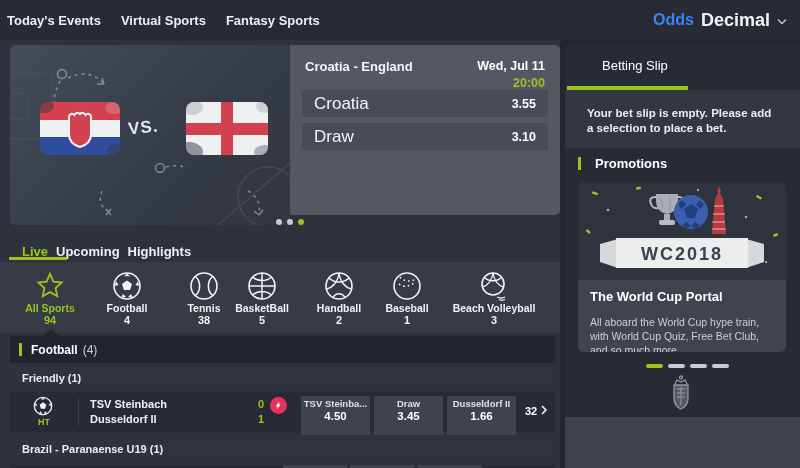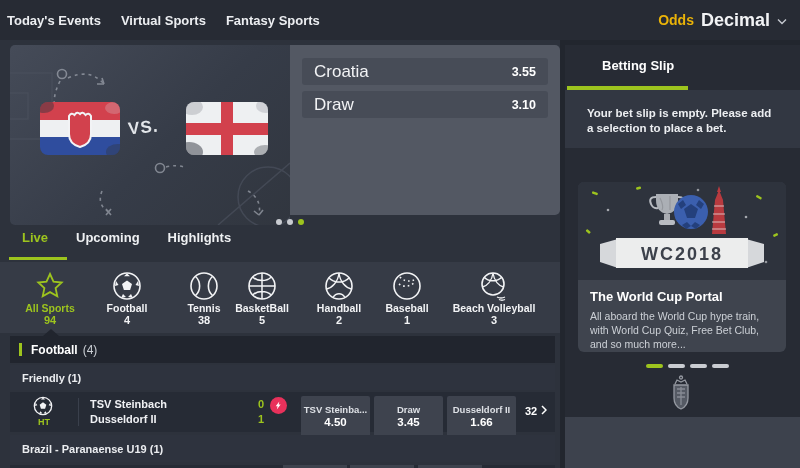--- a/index.html
+++ b/index.html
@@ -4,21 +4,21 @@
 <style>
   * { margin:0; padding:0; box-sizing:border-box; }
   body { font-family:"Liberation Sans", sans-serif; background:#22262e; }
   .app { position:relative; width:800px; height:468px; background:#22262e; overflow:hidden; }
 
   
   .topnav { position:absolute; left:0; top:0; width:800px; height:40px; background:#272b34;
             display:flex; align-items:center; gap:20px; padding-left:7px; }
   .topnav .nav-item { color:#eceef1; font-size:13px; font-weight:600; cursor:pointer; }
   .odds-toggle { position:absolute; right:13px; top:0; height:40px; display:flex; align-items:center; gap:7px; cursor:pointer; }
-  .odds-toggle .lbl { color:#eab308; font-size:14px; font-weight:600; }
+  .odds-toggle .lbl { color:#3b82f6; font-size:16px; font-weight:600; }
   .odds-toggle .val { color:#f2f3f5; font-size:18px; font-weight:600; }
 
   
   .main-bg { position:absolute; left:0; top:40px; width:560px; height:428px; background:#2d323c; }
 
   
   .hero { position:absolute; left:10px; top:45px; width:280px; height:180px; border-radius:5px 0 0 5px;
           background:linear-gradient(135deg,#454b58 0%, #363c48 55%, #31363f 100%); overflow:hidden; cursor:pointer; }
   .hero svg { position:absolute; left:0; top:0; }
   .vs-label { position:absolute; left:118px; top:72px; width:48px; color:#e3e6ea; font-size:17px;
@@ -36,21 +36,21 @@
              display:flex; align-items:center; justify-content:space-between; padding:0 12px; cursor:pointer; }
   .sel-row:first-of-type { margin-top:13px; }
   .sel-label { color:#f2f3f5; font-size:17px; font-weight:500; }
   .sel-odds { color:#ffffff; font-size:12.5px; font-weight:700; }
 
   .dots { position:absolute; left:276px; top:219px; display:flex; gap:5px; }
   .dot { width:6px; height:6px; border-radius:50%; background:#c9ccd1; cursor:pointer; }
   .dot.active { background:#9dc41e; }
 
   
-  .tabs { position:absolute; left:22px; top:230px; display:flex; gap:28px; }
+  .tabs { position:absolute; left:22px; top:244px; display:flex; gap:8px; }
   .tab { color:#eef0f2; font-size:13px; font-weight:700; cursor:pointer; }
   .tab.active { color:#9dc41e; }
   .tab-underline { position:absolute; left:9px; top:257px; width:58px; height:3px; background:#9dc41e; }
 
   
   .sportsbar { position:absolute; left:0; top:262px; width:560px; height:71px; background:#363b46; }
   .sport { position:absolute; top:7px; width:90px; text-align:center; color:#f2f3f5; cursor:pointer; }
   .sport .icn { height:33px; display:flex; align-items:center; justify-content:center; }
   .sport .nm { font-size:10.5px; font-weight:600; line-height:12px; }
   .sport .ct { font-size:11px; font-weight:700; line-height:13px; }
@@ -73,45 +73,45 @@
 
   .match-row { position:absolute; left:10px; top:392px; width:545px; height:40px; background:#262b35; }
   .m-icon { position:absolute; left:23px; top:4px; }
   .m-ht { position:absolute; left:20px; top:25px; width:28px; text-align:center; color:#9dc41e; font-size:9px; font-weight:700; }
   .m-div { position:absolute; left:68px; top:6px; width:1px; height:28px; background:#3a404c; }
   .m-teams { position:absolute; left:80px; top:5px; color:#f0f1f4; font-size:11px; font-weight:600; line-height:15px; cursor:pointer; }
   .m-scores { position:absolute; left:240px; top:5px; width:14px; text-align:right; color:#9dc41e; font-size:11px; font-weight:700; line-height:15px; }
   .live-badge { position:absolute; left:260px; top:5px; width:17px; height:17px; border-radius:50%;
                 background:#e8315b; display:flex; align-items:center; justify-content:center; }
   .mkt { position:absolute; top:4px; width:69px; height:45px; background:#3e434e; border-radius:2px;
-         text-align:center; cursor:pointer; padding-top:8px; }
+         text-align:center; cursor:pointer; padding-top:2px; }
   .mkt .mkt-label { color:#dde0e5; font-size:9.5px; font-weight:600; line-height:12px; white-space:nowrap; overflow:hidden; }
   .mkt .mkt-odds { color:#ffffff; font-size:11.5px; font-weight:700; line-height:13px; }
   .mk0{left:291px} .mk1{left:364px} .mk2{left:437px}
   .more-mkts { position:absolute; left:515px; top:13px; display:flex; align-items:center; gap:4px;
                color:#ffffff; font-size:11px; font-weight:700; cursor:pointer; }
   .partial-row { position:absolute; left:10px; top:465px; width:545px; height:3px; background:#262b35; }
   .partial-row .pb { position:absolute; top:0; width:64px; height:3px; background:#3e434e; }
 
   
   .sidebar { position:absolute; left:565px; top:45px; width:235px; height:423px; background:#272b34; }
   .bs-head { position:absolute; left:0; top:0; width:235px; height:41px; display:flex; align-items:center;
-             padding-left:37px; color:#ffffff; font-size:13px; font-weight:700; }
+             padding-left:37px; color:#ffffff; font-size:13px; font-weight:400; }
   .bs-underline { position:absolute; left:2px; top:41px; width:121px; height:4px; background:#9dc41e; }
   .bs-body { position:absolute; left:0; top:45px; width:235px; height:58px; background:#323742;
              padding:16px 20px 0 22px; color:#eceef1; font-size:11.5px; font-weight:600; line-height:15px; }
   .promo-head { position:absolute; left:0; top:103px; width:235px; height:30px; display:flex; align-items:center; cursor:pointer; }
   .promo-head .accent-bar { margin-left:13px; }
   .promo-title { color:#ffffff; font-size:13px; font-weight:700; }
   .promo-card { position:absolute; left:13px; top:137px; width:208px; height:170px; border-radius:6px;
                 overflow:hidden; background:#3f444e; cursor:pointer; }
   .promo-img { position:relative; width:208px; height:98px; background:#2e333d; }
   .promo-text { padding:9px 12px 0 12px; }
   .promo-card-title { color:#ffffff; font-size:13px; font-weight:700; }
-  .promo-card-body { color:#ccd0d6; font-size:10.5px; font-weight:500; line-height:14px; margin-top:5px; }
+  .promo-card-body { color:#ccd0d6; font-size:10.5px; font-weight:500; line-height:14px; margin-top:11px; }
   .promo-bars { position:absolute; left:81px; top:319px; display:flex; gap:5px; }
   .pbar { width:17px; height:4px; border-radius:2px; background:#c9ccd1; cursor:pointer; }
   .pbar.active { background:#9dc41e; }
   .crest { position:absolute; left:103px; top:330px; }
   .sidebar-bottom { position:absolute; left:0; top:372px; width:235px; height:51px; background:#3d424d; }
 </style>
 </head>
 <body>
 
 <div class="app">
@@ -184,20 +184,27 @@
           <ellipse cx="6" cy="5" rx="11" ry="8" fill="#8b8f98" opacity="0.35"></ellipse>
           <ellipse cx="80" cy="4" rx="10" ry="7" fill="#8b8f98" opacity="0.3"></ellipse>
           <ellipse cx="79" cy="50" rx="11" ry="7" fill="#31363f" opacity="0.35"></ellipse>
         </g>
       </g>
     </svg>
     <div class="vs-label">VS.</div>
   </div>
 
   <div class="featured">
+    <div class="featured-head">
+      <div class="featured-title">Croatia - England</div>
+      <div class="featured-when">
+        <div class="featured-date">Wed, Jul 11</div>
+        <div class="featured-time">20:00</div>
+      </div>
+    </div>
     <div class="sel-row">
       <span class="sel-label">Croatia</span>
       <span class="sel-odds">3.55</span>
     </div>
     <div class="sel-row">
       <span class="sel-label">Draw</span>
       <span class="sel-odds">3.10</span>
     </div>
   </div>
 
@@ -346,20 +353,24 @@
     <div class="pb" style="left:273px"></div>
     <div class="pb" style="left:340px"></div>
     <div class="pb" style="left:408px"></div>
   </div>
 
   <div class="sidebar">
     <div class="bs-head">Betting Slip</div>
     <div class="bs-underline"></div>
     <div class="bs-body">Your bet slip is empty. Please add a selection to place a bet.</div>
 
+    <div class="promo-head">
+      <div class="accent-bar"></div>
+      <span class="promo-title" style="margin-left:5px">Promotions</span>
+    </div>
 
     <div class="promo-card">
       <div class="promo-img">
         <svg width="208" height="98" viewBox="0 0 208 98">
           <rect width="208" height="98" fill="#2e333d"></rect>
 
           <g>
             <rect x="14" y="10" width="6" height="2.5" rx="1" fill="#9dc41e" transform="rotate(20 17 11)"></rect>
             <rect x="58" y="5" width="5" height="2.5" rx="1" fill="#9dc41e" transform="rotate(-15 60 6)"></rect>
             <rect x="178" y="14" width="6" height="2.5" rx="1" fill="#9dc41e" transform="rotate(30 181 15)"></rect>

